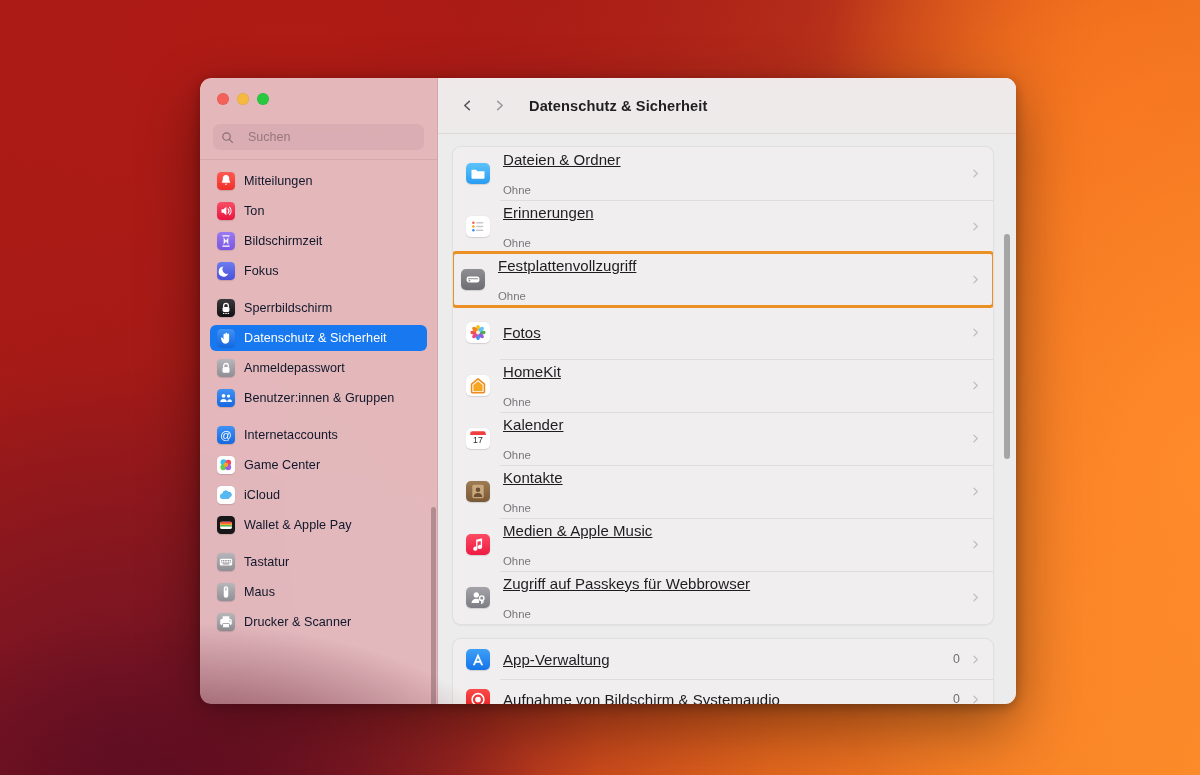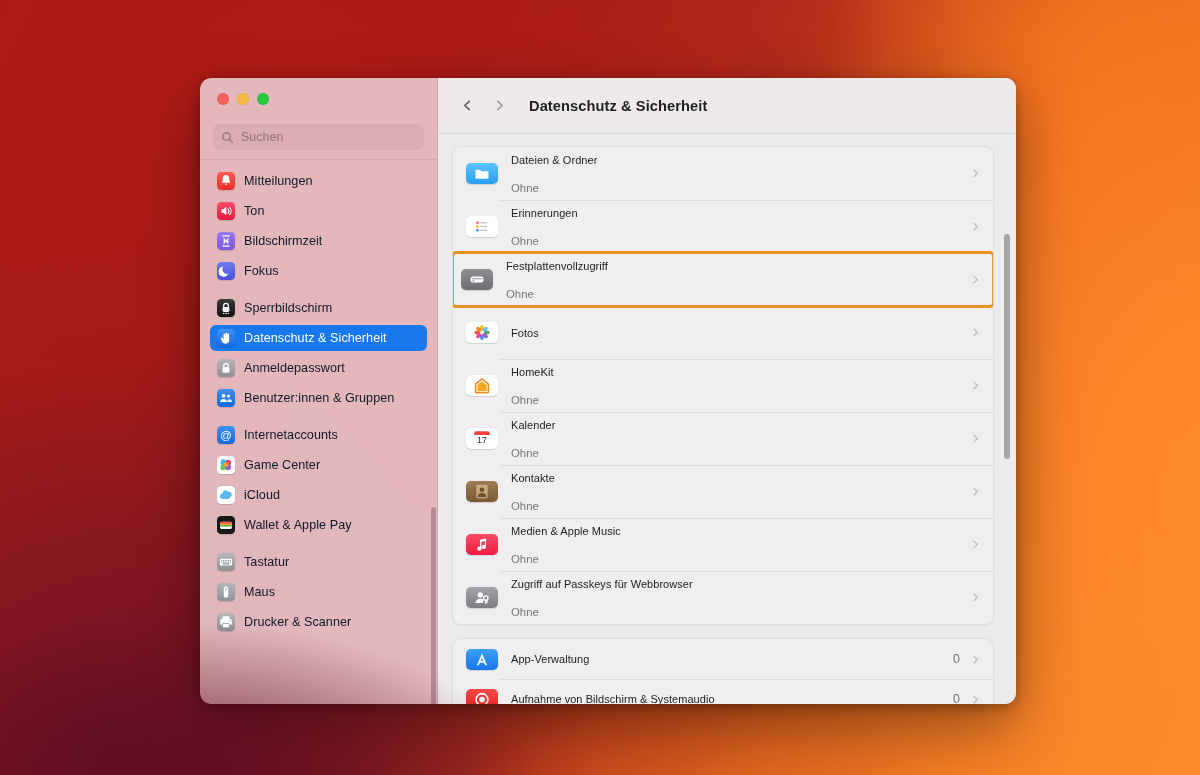--- a/index.html
+++ b/index.html
@@ -48,21 +48,21 @@
     display: flex; flex-direction: column;
   }
   .traffic { display:flex; gap:8px; padding: 15px 0 0 17px; height: 40px; }
   .light { width: 12px; height: 12px; border-radius: 50%; }
   .light.red    { background:#f4615b; box-shadow: inset 0 0 0 .5px rgba(0,0,0,.10); }
   .light.yellow { background:#f6b93f; box-shadow: inset 0 0 0 .5px rgba(0,0,0,.10); }
   .light.green  { background:#28c840; box-shadow: inset 0 0 0 .5px rgba(0,0,0,.10); }
 
   #search-wrap { padding: 6px 13px 9px 13px; }
   #search-field {
-    display:flex; align-items:center; gap:7px;
+    display:flex; align-items:center; gap:14px;
     height: 26px; border-radius: 7px;
     background: rgba(199,160,166,0.42);
     padding: 0 8px;
   }
   #search-field .sicon { width:13px; height:13px; flex:none; opacity:.62; }
   #search-input {
     border:0; outline:0; background:transparent;
     font-family: inherit; font-size: 12.5px; color:#3a3336;
     width: 100%;
   }
@@ -147,26 +147,26 @@
     height: 53px;
     padding: 0 13px 0 13px;
     position: relative;
     cursor: default;
   }
   .row.compact { height: 40px; }
   .row + .row::before {
     content:""; position:absolute; left: 47px; right: 0; top: 0;
     height: 1px; background: rgba(0,0,0,0.075);
   }
-  .ricon { width: 32px; height: 21px; border-radius: 5px; flex:none;
+  .ricon { width: 24px; height: 21px; border-radius: 5px; flex:none;
            display:flex; align-items:center; justify-content:center;
            overflow:hidden; font-size: 12px; color:#fff; line-height:1;
            box-shadow: 0 .5px 1px rgba(0,0,0,.13); }
   .rtext { margin-left: 13px; flex: 1 1 auto; min-width:0; }
-  .rtitle { font-size: 11px; color:#1d1d20; letter-spacing:.05px; white-space:nowrap; }
+  .rtitle { font-size: 15px; color:#1d1d20; letter-spacing:.05px; white-space:nowrap;text-decoration:underline; }
   .rsub   { font-size: 11.4px; color:#76767a; margin-top: 16px; white-space:nowrap; }
   .rcount { font-size: 12.4px; color:#6e6e72; margin-right: 11px; }
   .rchev  { width:9px; height:9px; flex:none; opacity:.42; }
 
   
   .row.highlighted {
     outline: 3px solid #eb9024;
     outline-offset: -1px;
     border-radius: 3px;
     z-index: 3;

